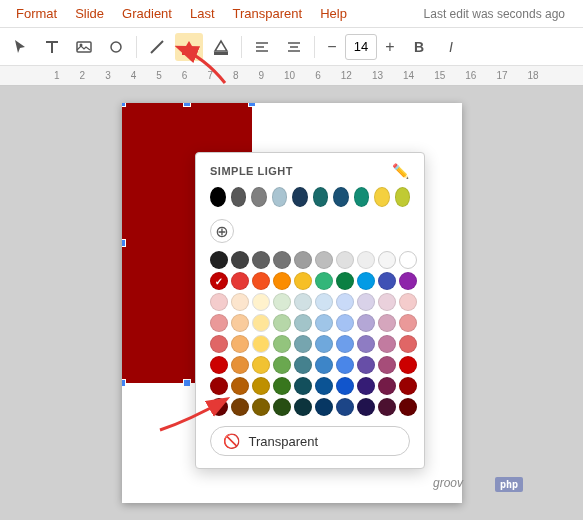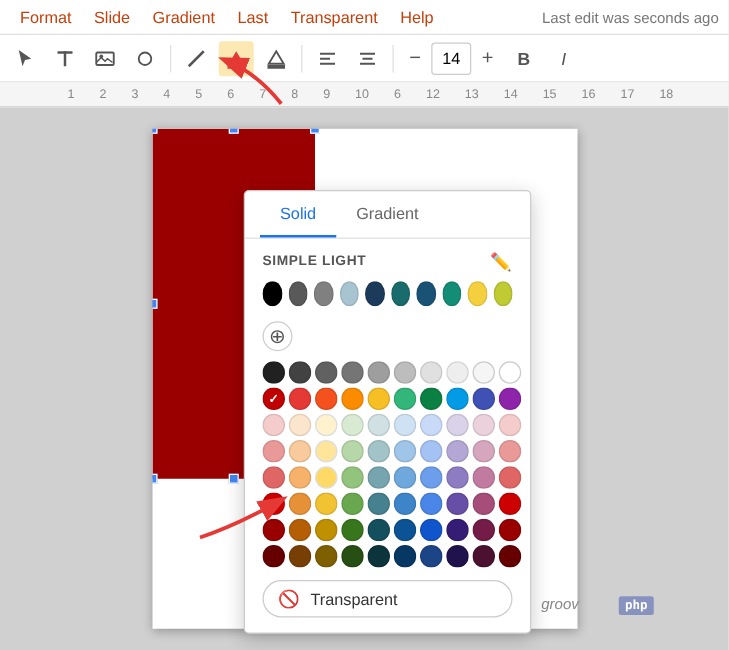--- a/index.html
+++ b/index.html
@@ -30,20 +30,21 @@
     .menu-item {
       padding: 2px 8px;
       cursor: pointer;
       border-radius: 3px;
       font-size: 13px;
       color: #c2410c;
     }
     .last-edit {
       color: #777;
       font-size: 12px;
+      margin-right: 10px;
     }
 
     
     .toolbar {
       background: #fff;
       border-bottom: 1px solid #e0e0e0;
       display: flex;
       align-items: center;
       padding: 3px 6px;
       height: 38px;
@@ -453,24 +454,20 @@
       <div class="selection-handle" style="top:136px;left:-4px;"></div>
       <div class="selection-handle" style="top:136px;left:126px;"></div>
       <div class="selection-handle" style="top:276px;left:-4px;"></div>
       <div class="selection-handle" style="top:276px;left:61px;"></div>
       <div class="selection-handle" style="top:276px;left:126px;"></div>
     </div>
   </div>
 
   <div class="color-picker-dropdown">
 
-    <div class="tabs-row">
-      <div class="tab active">Solid</div>
-      <div class="tab">Gradient</div>
-    </div>
 
     <div class="section-label">
       <span>SIMPLE LIGHT</span>
       <span class="edit-icon">✏️</span>
     </div>
     <div class="simple-colors">
       <div class="color-swatch" style="background:#000000"></div>
       <div class="color-swatch" style="background:#595959"></div>
       <div class="color-swatch" style="background:#808080"></div>
       <div class="color-swatch" style="background:#a9c4d1"></div>

